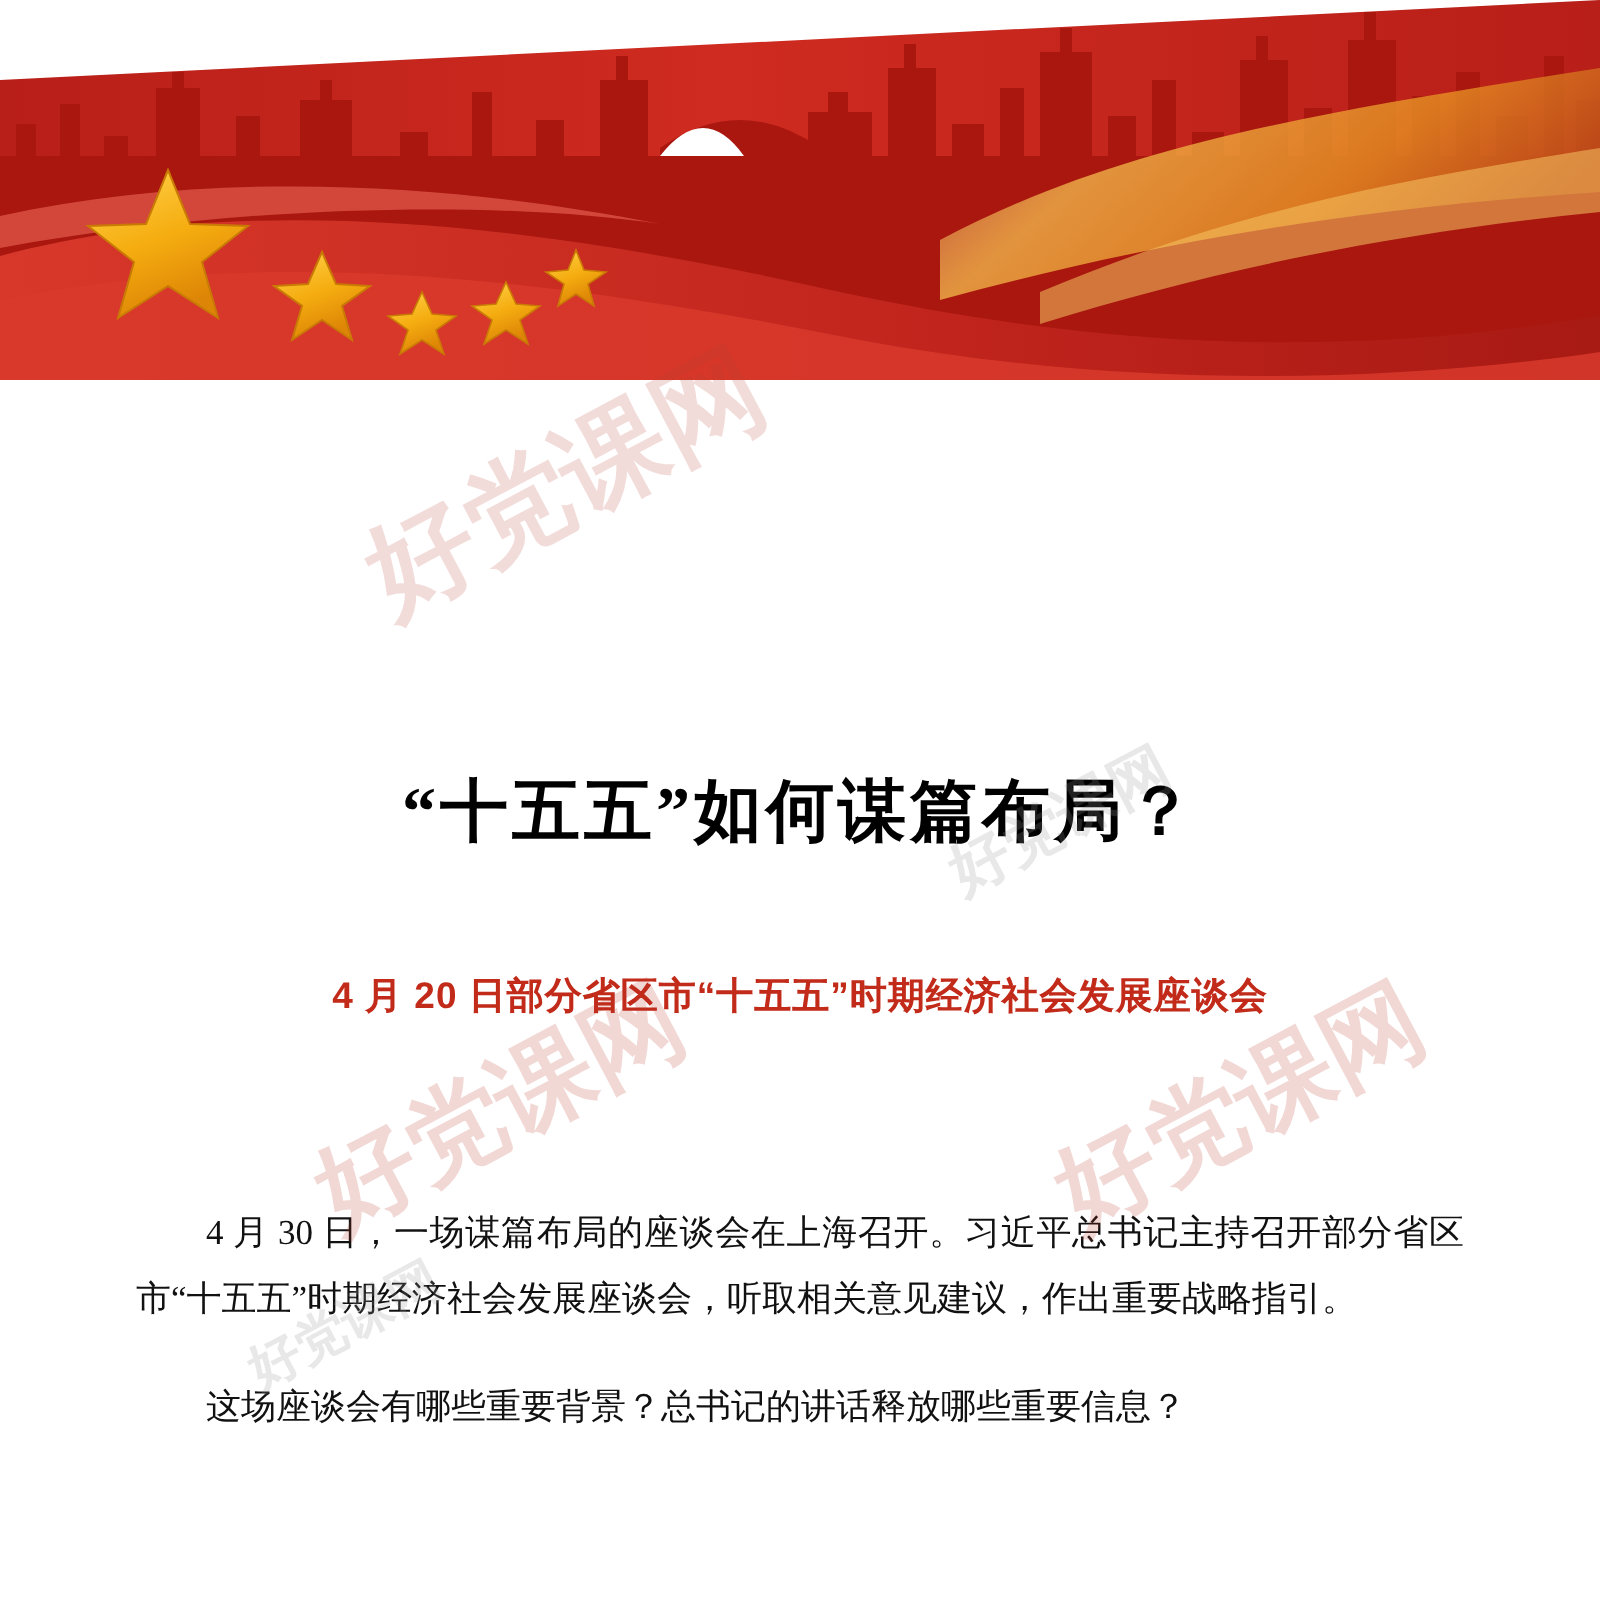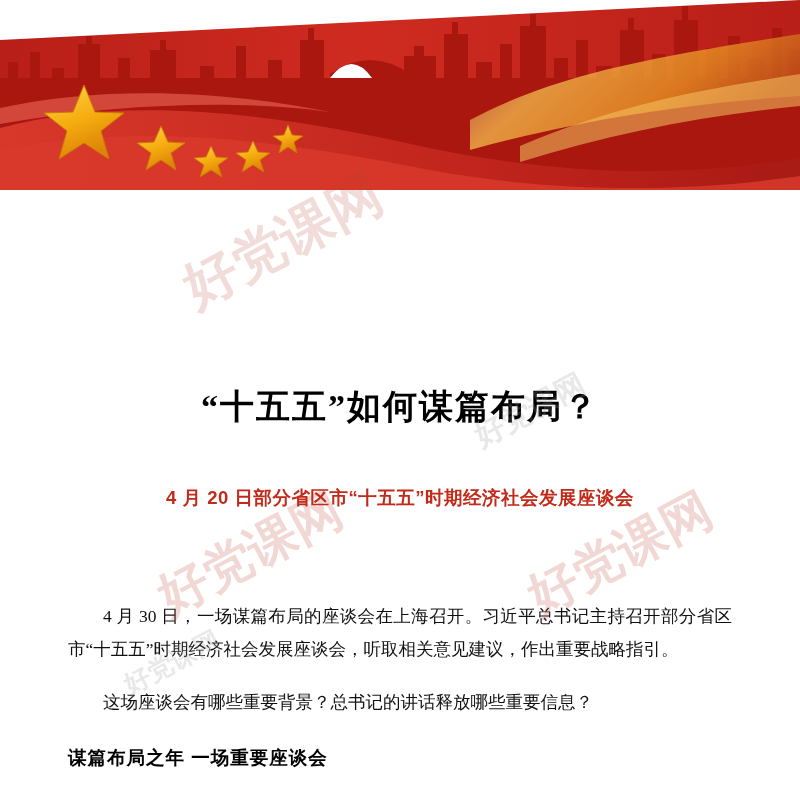--- a/index.html
+++ b/index.html
@@ -78,21 +78,20 @@
     text-indent: 2em;
   }
 
   .para.first {
     padding-top: 90px;
   }
 
   .para.second {
     padding-top: 22px;
     text-indent: 2em;
-    font-family: Liberation Mono, monospace;
   }
 
   .subhead {
     font-family: "Liberation Sans", sans-serif;
     font-weight: bold;
     font-size: 18.5px;
     color: #000000;
     margin: 0;
     padding-top: 26px;
     letter-spacing: 1px;
@@ -232,20 +231,19 @@
   <div class="spacer-top"></div>
 
   <h1 class="title">“十五五”如何谋篇布局？</h1>
 
   <h2 class="subtitle">4 月 20 日部分省区市“十五五”时期经济社会发展座谈会</h2>
 
   <p class="para first">4 月 30 日，一场谋篇布局的座谈会在上海召开。习近平总书记主持召开部分省区市“十五五”时期经济社会发展座谈会，听取相关意见建议，作出重要战略指引。</p>
 
   <p class="para second">这场座谈会有哪些重要背景？总书记的讲话释放哪些重要信息？</p>
 
-  <h3 class="subhead">谋篇布局之年 一场重要座谈会</h3>
 </div>
 
 <div class="wm wm-a">好党课网</div>
 <div class="wm wm-b">好党课网</div>
 <div class="wm wm-c">好党课网</div>
 <div class="wm wm-d">好党课网</div>
 <div class="wm wm-e">好党课网</div>
 
 </body></html>

